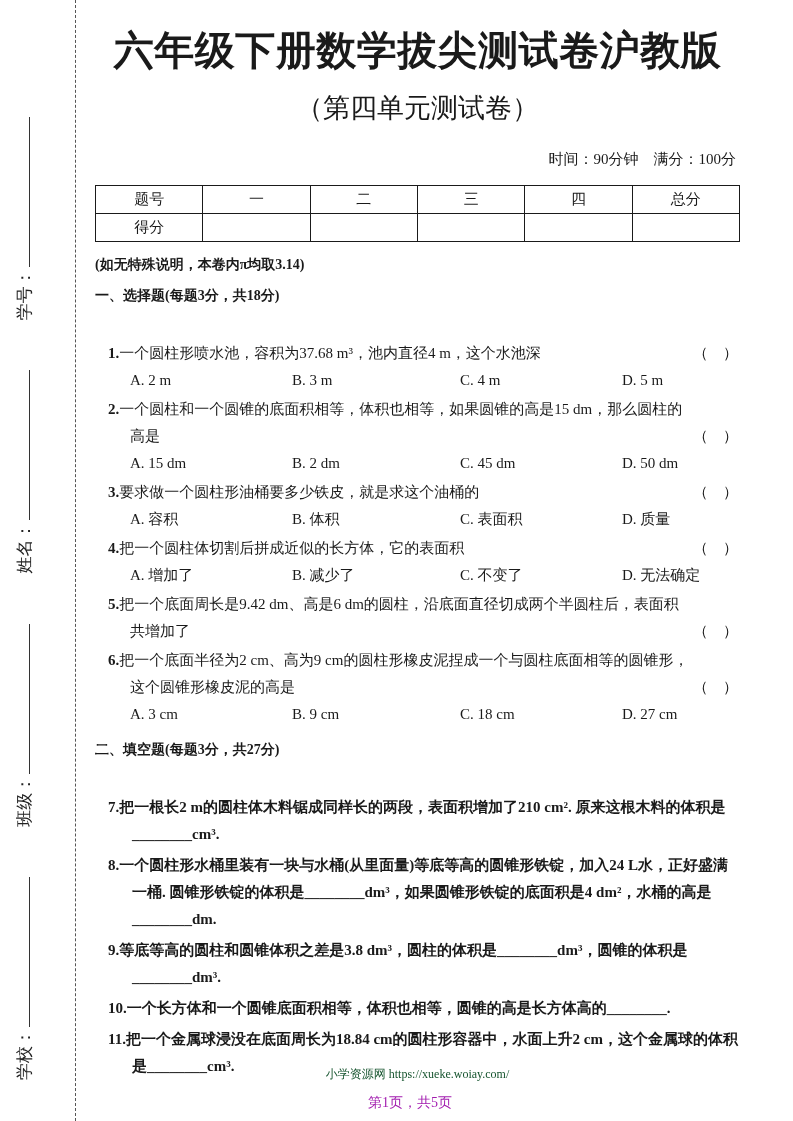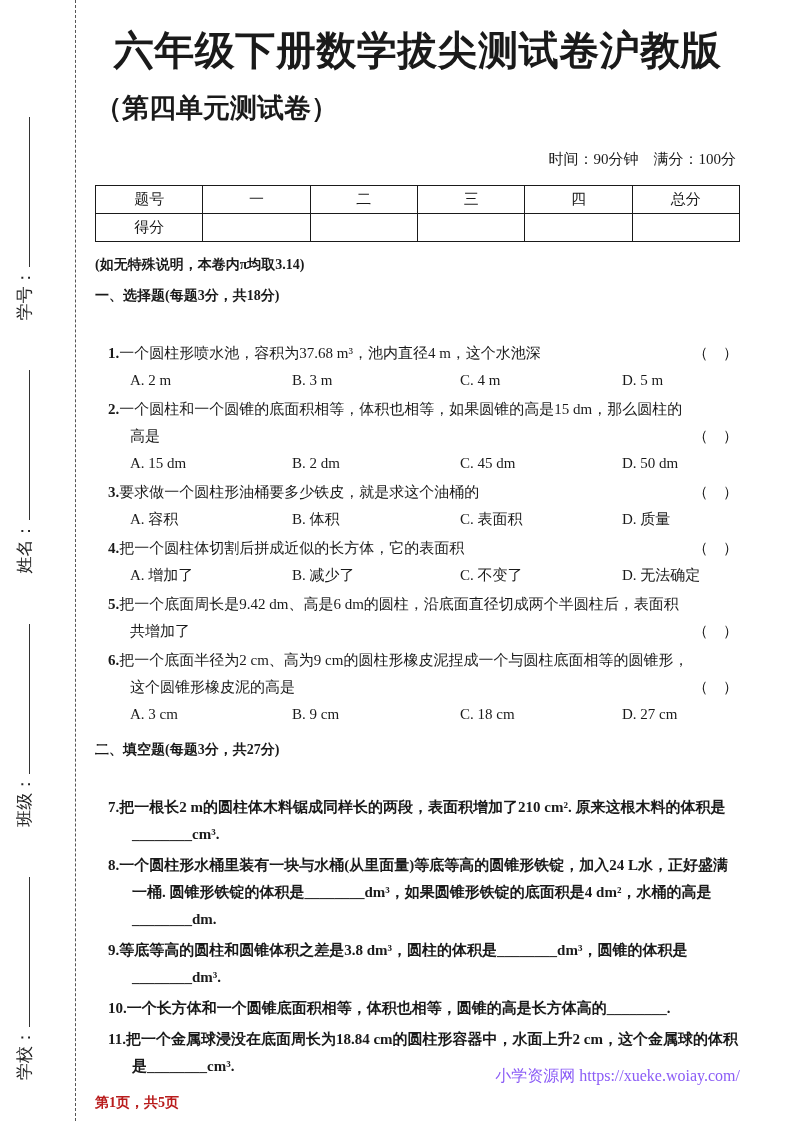--- a/index.html
+++ b/index.html
@@ -39,21 +39,22 @@
   .main { position: absolute; left: 95px; top: 0; width: 645px; }
 
   .title {
     margin: 26px 0 8px 0;
     font-size: 40px; font-weight: bold;
     text-align: center; letter-spacing: 0.5px;
     line-height: 1.25;
   }
   .subtitle {
     margin-top: 14px;
-    font-size: 27px; font-weight: bold;
+    font-size: 27px; font-weight: normal;
+    text-align: center;
   }
   .exam-info {
     margin-top: 24px; padding-right: 4px;
     font-size: 15px; text-align: right;
   }
   .score-table {
     width: 100%; margin-top: 16px;
     border-collapse: collapse; table-layout: fixed;
   }
   .score-table td {
@@ -74,25 +75,25 @@
   .q-options { padding-left: 22px; display: flex; }
   .q-options .opt:nth-child(1) { width: 162px; }
   .q-options .opt:nth-child(2) { width: 168px; }
   .q-options .opt:nth-child(3) { width: 162px; }
   .q-options .opt:nth-child(4) { flex: 1; }
 
   .q-fill { margin-top: 4px; padding-left: 24px; text-indent: -24px; font-weight: bold; }
 
   .footer-source {
     position: absolute; left: 95px; top: 1066px; width: 645px;
-    text-align: right; font-size: 16px; color: #8b5cf6;
+    text-align: center; font-size: 12px; color: #14532d;
   }
   .page-indicator {
     position: absolute; left: 95px; top: 1094px; width: 630px;
-    text-align: left; font-size: 14px; color: #b91c1c; font-weight: bold;
+    text-align: center; font-size: 14px; color: #a21caf;
   }
 </style>
 </head>
 <body>
 
 <div class="page">
 
   <div class="seal-dashed"></div>
   <div class="seal-text">
     <span class="seal-field"><span>学校：</span><span class="seal-blank"></span></span>

